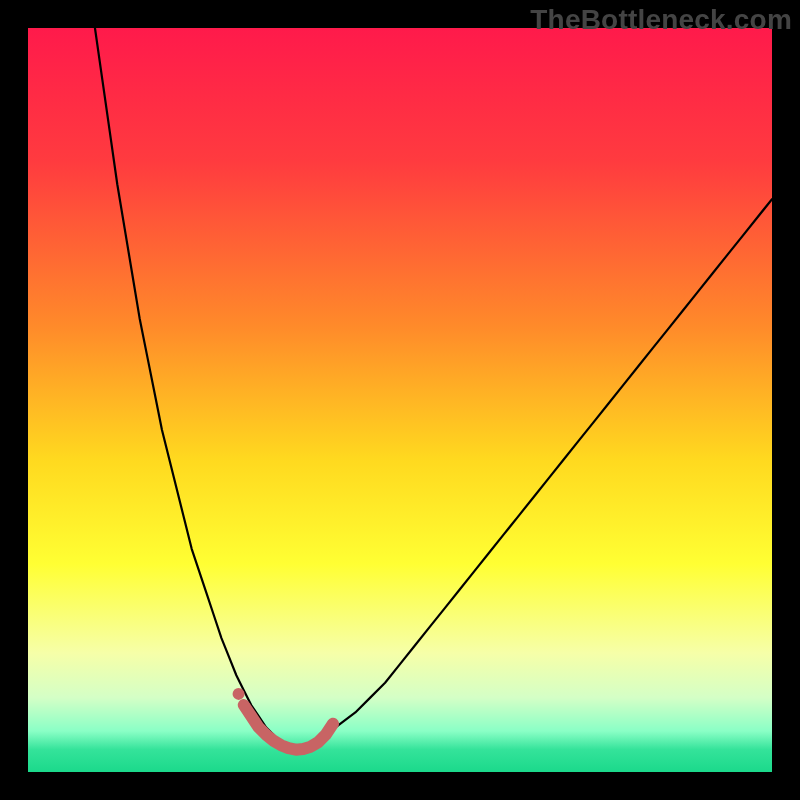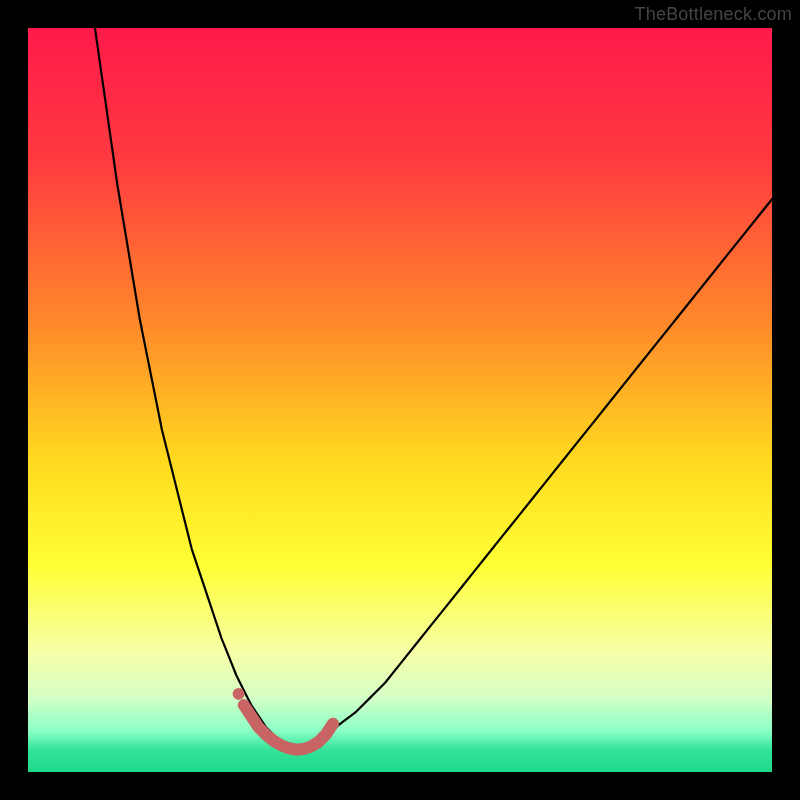--- a/index.html
+++ b/index.html
@@ -23,22 +23,22 @@
     position: absolute;
     left: 0;
     top: 0;
     width: 744px;
     height: 744px;
   }
   .watermark {
     position: absolute;
     top: 4px;
     right: 8px;
-    font-size: 18px;
-    font-weight: 400;
+    font-size: 28px;
+    font-weight: 700;
     color: #444;
     letter-spacing: 0.2px;
   }
 </style>
 </head>
 <body>
 
 <div class="frame">
   <svg class="plot" viewBox="0 0 744 744" preserveAspectRatio="none">
     <defs>

